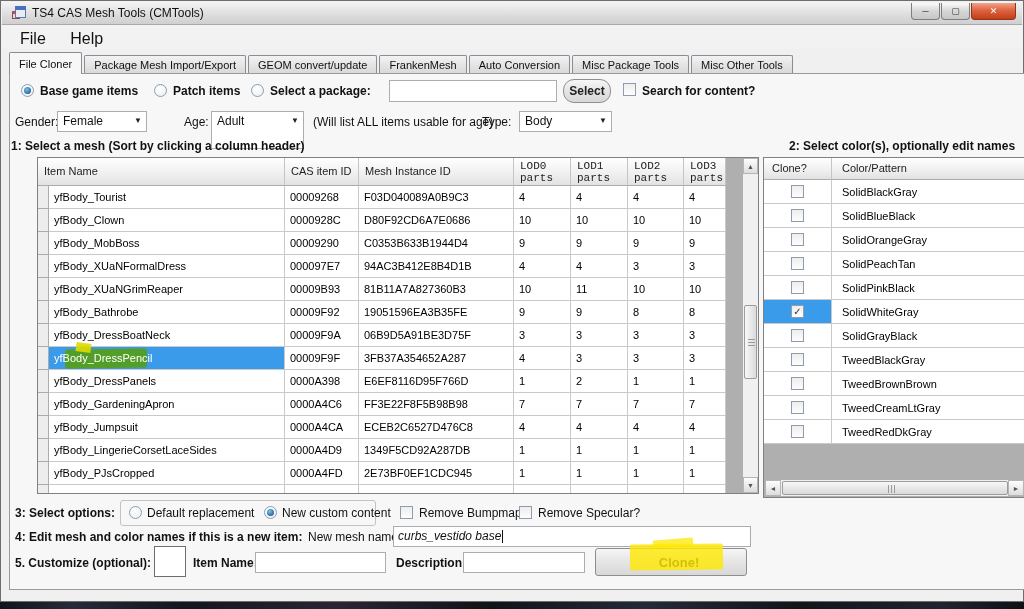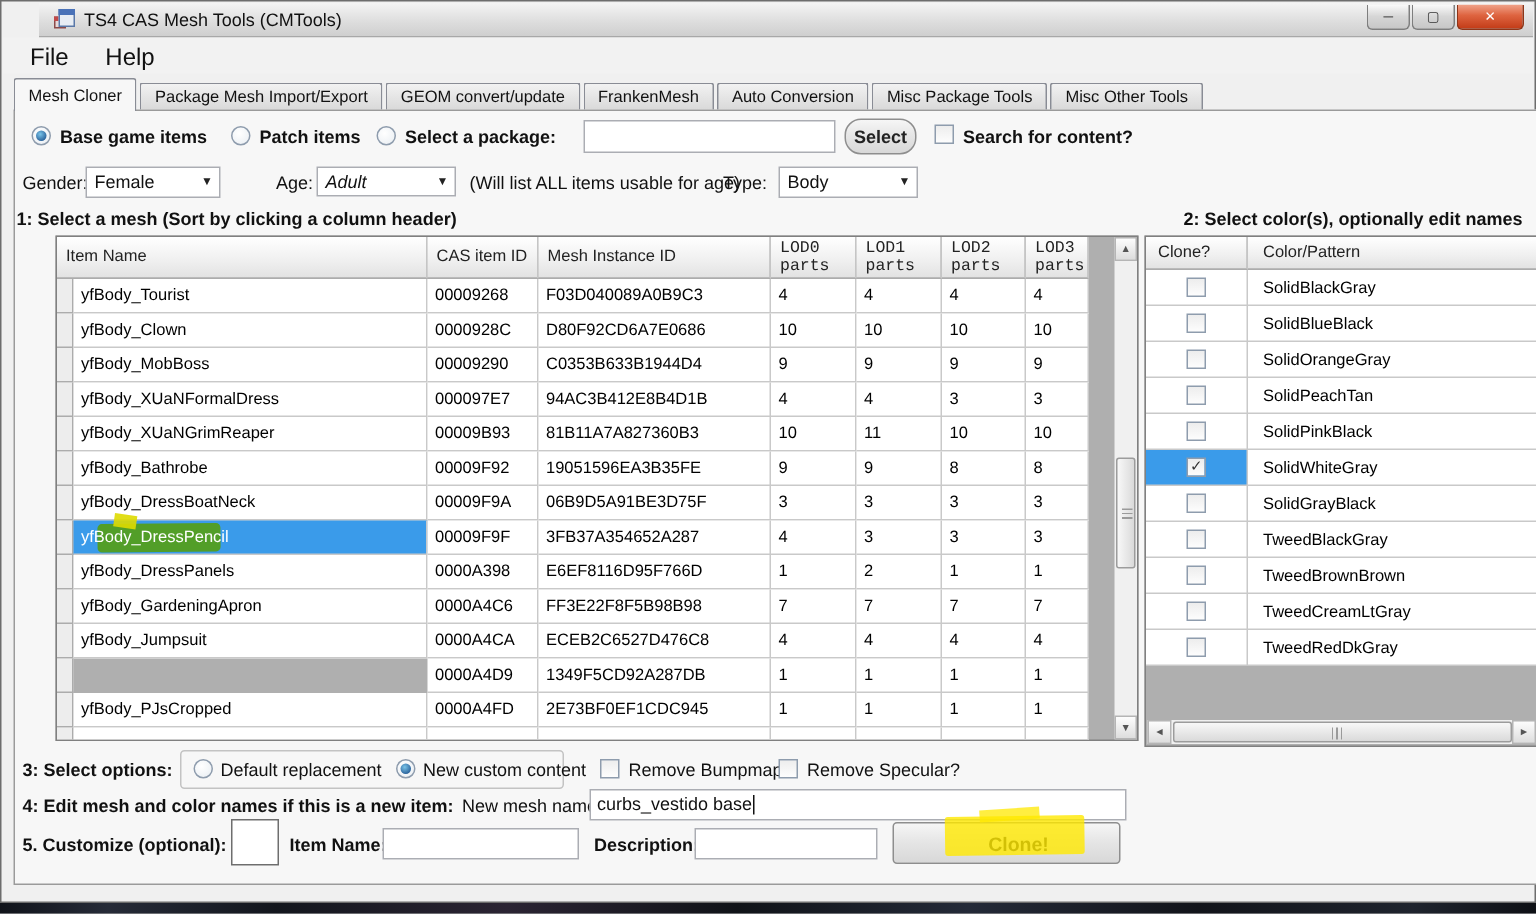--- a/index.html
+++ b/index.html
@@ -2,21 +2,21 @@
 <html><head>
 <meta charset="utf-8">
 <style>
   html,body{margin:0;padding:0;}
   body{font-family:"Liberation Sans","DejaVu Sans",sans-serif;}
   .screen{position:relative;width:1024px;height:609px;background:#14161d;overflow:hidden;}
   .window{position:absolute;left:0;top:0;width:1024px;height:602px;background:#F0F0F0;
           border:1px solid #6d6d6d;box-sizing:border-box;}
   
   .titlebar{position:absolute;left:1px;top:1px;right:1px;height:22px;
-            background:linear-gradient(#F4F4F4,#DCDCDC 60%,#CFCFCF);border-bottom:1px solid #A8A8A8;margin-left:24px;}
+            background:linear-gradient(#F4F4F4,#DCDCDC 60%,#CFCFCF);border-bottom:1px solid #A8A8A8;}
   .apptitle{position:absolute;left:30px;top:4px;font-size:12px;color:#111;}
   .appicon{position:absolute;left:10px;top:4px;width:15px;height:14px;}
   .appicon .w1{position:absolute;left:3px;top:0;width:11px;height:12px;background:#E8EDF4;border:1px solid #5A78A8;box-sizing:border-box;}
   .appicon .w1b{position:absolute;left:3px;top:0;width:11px;height:4px;background:#4A72B8;}
   .appicon .w2{position:absolute;left:0;top:5px;width:8px;height:8px;background:#E8D8D8;border:1px solid #8A4A4A;box-sizing:border-box;}
   .appicon .w2b{position:absolute;left:0;top:5px;width:8px;height:3px;background:#C04848;}
   .winbtns{position:absolute;right:6px;top:1px;display:flex;}
   .winbtn{height:17px;border:1px solid #7E7E7E;border-top:none;border-radius:0 0 4px 4px;
           box-sizing:border-box;display:flex;align-items:center;justify-content:center;
           font-size:9px;color:#333;background:linear-gradient(#FBFBFB,#D6D6D6 50%,#C7C7C7);margin-left:1px;}
@@ -33,21 +33,21 @@
   .tab.active{background:#F7F7F7;height:22px;padding-top:5px;position:relative;z-index:3;}
   .tabpage{position:absolute;left:8px;top:72px;width:1030px;height:517px;background:#F7F7F7;border:1px solid #9A9A9A;box-sizing:border-box;}
   
   .lbl{position:absolute;font-size:12px;color:#111;white-space:nowrap;}
   .b{font-weight:bold;}
   .radio{position:absolute;width:13px;height:13px;border:1px solid #8E9CAD;border-radius:50%;
          background:radial-gradient(circle at 40% 35%,#FFFFFF,#E8EDF2);box-sizing:border-box;}
   .radio.on::after{content:"";position:absolute;left:2px;top:2px;width:7px;height:7px;border-radius:50%;
          background:radial-gradient(circle at 40% 35%,#79C3E8,#2A629B 75%);}
   .checkbox{position:absolute;width:13px;height:13px;border:1px solid #8E9CAD;background:linear-gradient(#EDEDED,#FDFDFD);box-sizing:border-box;}
-  .textbox{position:absolute;background:#fff;border:1px solid #ABADB3;box-sizing:border-box;font-size:12px;color:#111;padding:2px 4px;}
+  .textbox{position:absolute;background:#fff;border:1px solid #ABADB3;box-sizing:border-box;font-size:12px;color:#111;padding:2px 4px;font-style:italic;}
   .combo{position:absolute;background:#fff;border:1px solid #ABADB3;box-sizing:border-box;font-size:12px;color:#111;}
   .combo .cv{position:absolute;left:5px;top:2px;}
   .combo .arr{position:absolute;right:4px;top:4px;font-size:8px;color:#222;}
   .btn{position:absolute;border:1px solid #8E8E8E;border-radius:3px;background:linear-gradient(#F6F6F6,#E6E6E6 45%,#D8D8D8);
        box-sizing:border-box;text-align:center;font-size:12px;color:#222;font-weight:bold;}
   .caret{display:inline-block;width:1px;height:13px;background:#111;vertical-align:middle;margin-left:1px;}
   
   .mtable{position:absolute;left:36px;top:156px;width:722px;height:337px;background:#AFAFAF;
           border:1px solid #808080;box-sizing:border-box;overflow:hidden;}
   .mhead{position:relative;height:28px;width:705px;}
@@ -133,21 +133,21 @@
         <span class="winbtn close">✕</span>
       </span>
     </div>
 
     <div class="menubar">
       <span class="menuitem">File</span>
       <span class="menuitem">Help</span>
     </div>
 
     <div class="tabstrip">
-      <span class="tab active">Mesh Cloner</span>
+      <span class="tab active">File Cloner</span>
       <span class="tab">Package Mesh Import/Export</span>
       <span class="tab">GEOM convert/update</span>
       <span class="tab">FrankenMesh</span>
       <span class="tab">Auto Conversion</span>
       <span class="tab">Misc Package Tools</span>
       <span class="tab">Misc Other Tools</span>
     </div>
 
     <div class="tabpage"></div>
 
@@ -161,21 +161,21 @@
     <span class="btn" style="left:562px;top:78px;width:48px;height:24px;padding-top:4px;border-radius:11px;">Select</span>
     <span class="checkbox" style="left:622px;top:82px;"></span>
     <span class="lbl b" style="left:641px;top:83px;">Search for content?</span>
 
     <span class="lbl" style="left:14px;top:114px;">Gender:</span>
     <span class="combo" style="left:56px;top:110px;width:90px;height:21px;text-align:right;">
       <span class="cv">Female</span>
       <span class="arr">▼</span>
     </span>
     <span class="lbl" style="left:183px;top:114px;">Age:</span>
-    <span class="combo" style="left:210px;top:110px;width:93px;height:20px;font-style:italic;">
+    <span class="combo" style="left:210px;top:110px;width:93px;height:38px;">
       <span class="cv">Adult</span>
       <span class="arr">▼</span>
     </span>
     <span class="lbl" style="left:312px;top:114px;">(Will list ALL items usable for age)</span>
     <span class="lbl" style="left:481px;top:114px;">Type:</span>
     <span class="combo" style="left:518px;top:110px;width:93px;height:21px;">
       <span class="cv">Body</span>
       <span class="arr">▼</span>
     </span>
 
@@ -298,20 +298,21 @@
             <div class="mc c-name"><span class="txt">yfBody_Jumpsuit</span></div>
             <div class="mc c-cas">0000A4CA</div>
             <div class="mc c-mid">ECEB2C6527D476C8</div>
             <div class="mc c-l0">4</div>
             <div class="mc c-l1">4</div>
             <div class="mc c-l2">4</div>
             <div class="mc c-l3">4</div>
           </div>
           <div class="mrow">
             <div class="rh"></div>
+            <div class="mc c-name"><span class="txt">yfBody_LingerieCorsetLaceSides</span></div>
             <div class="mc c-cas">0000A4D9</div>
             <div class="mc c-mid">1349F5CD92A287DB</div>
             <div class="mc c-l0">1</div>
             <div class="mc c-l1">1</div>
             <div class="mc c-l2">1</div>
             <div class="mc c-l3">1</div>
           </div>
           <div class="mrow">
             <div class="rh"></div>
             <div class="mc c-name"><span class="txt">yfBody_PJsCropped</span></div>

